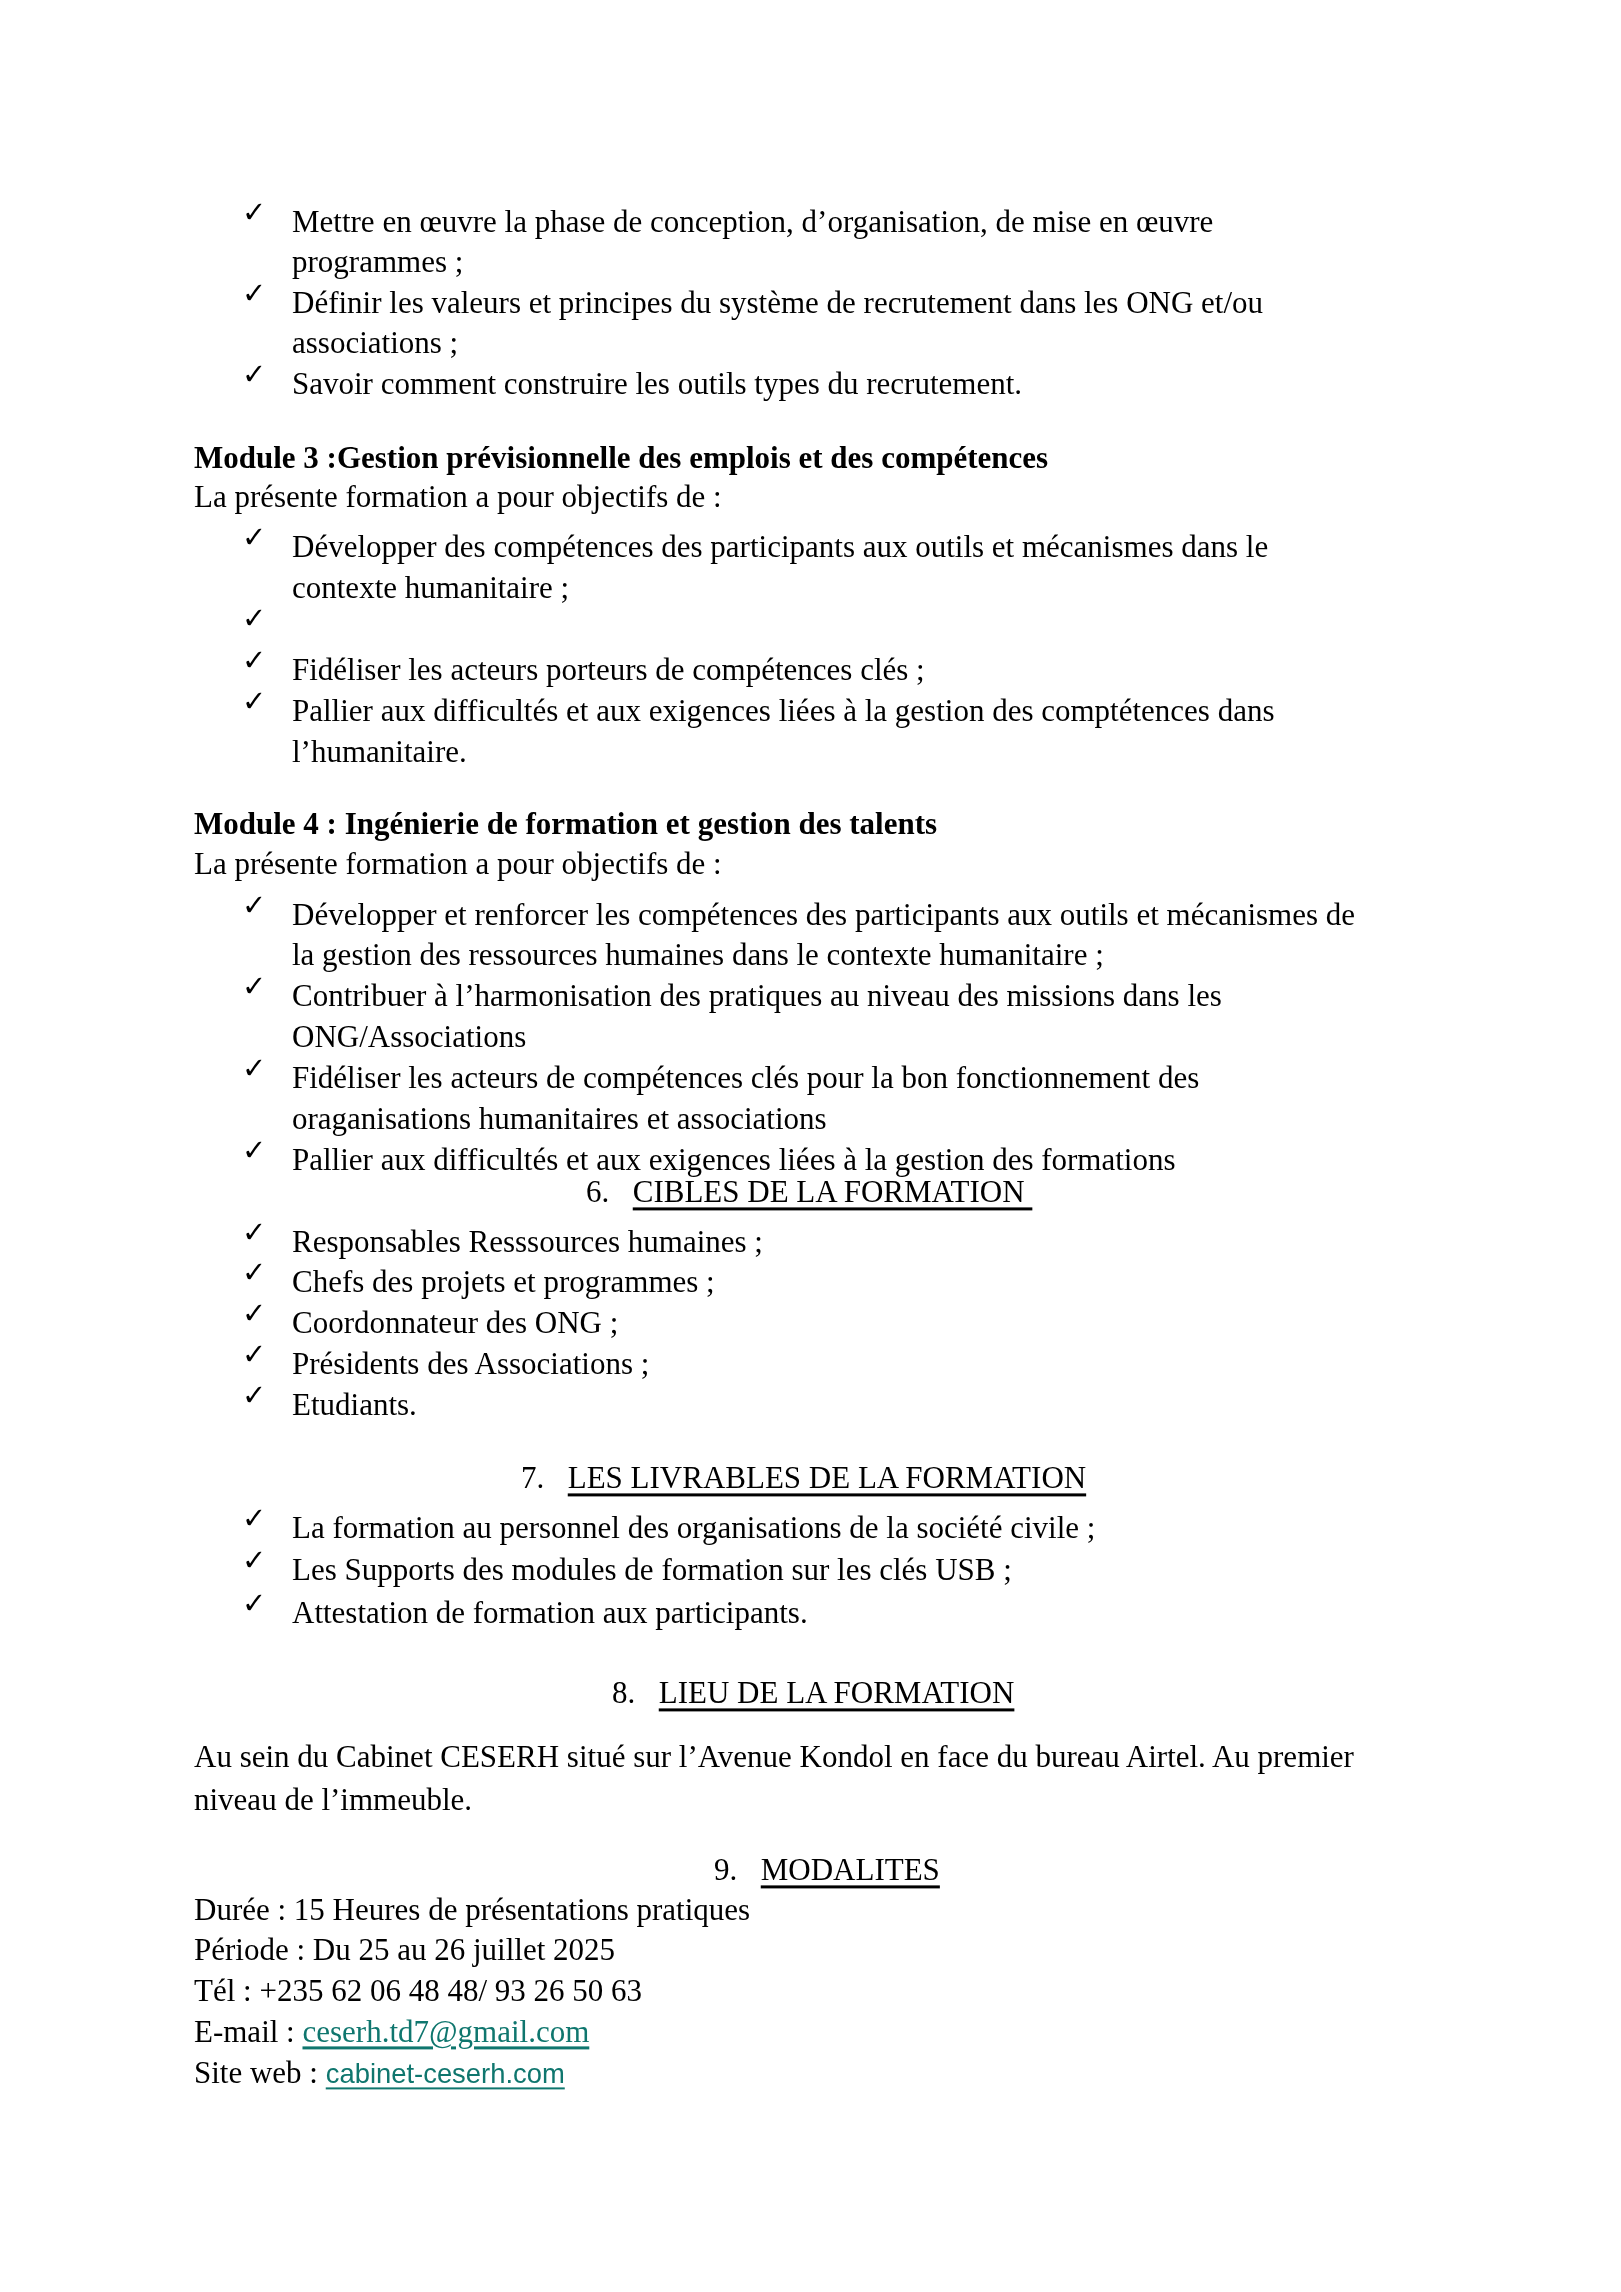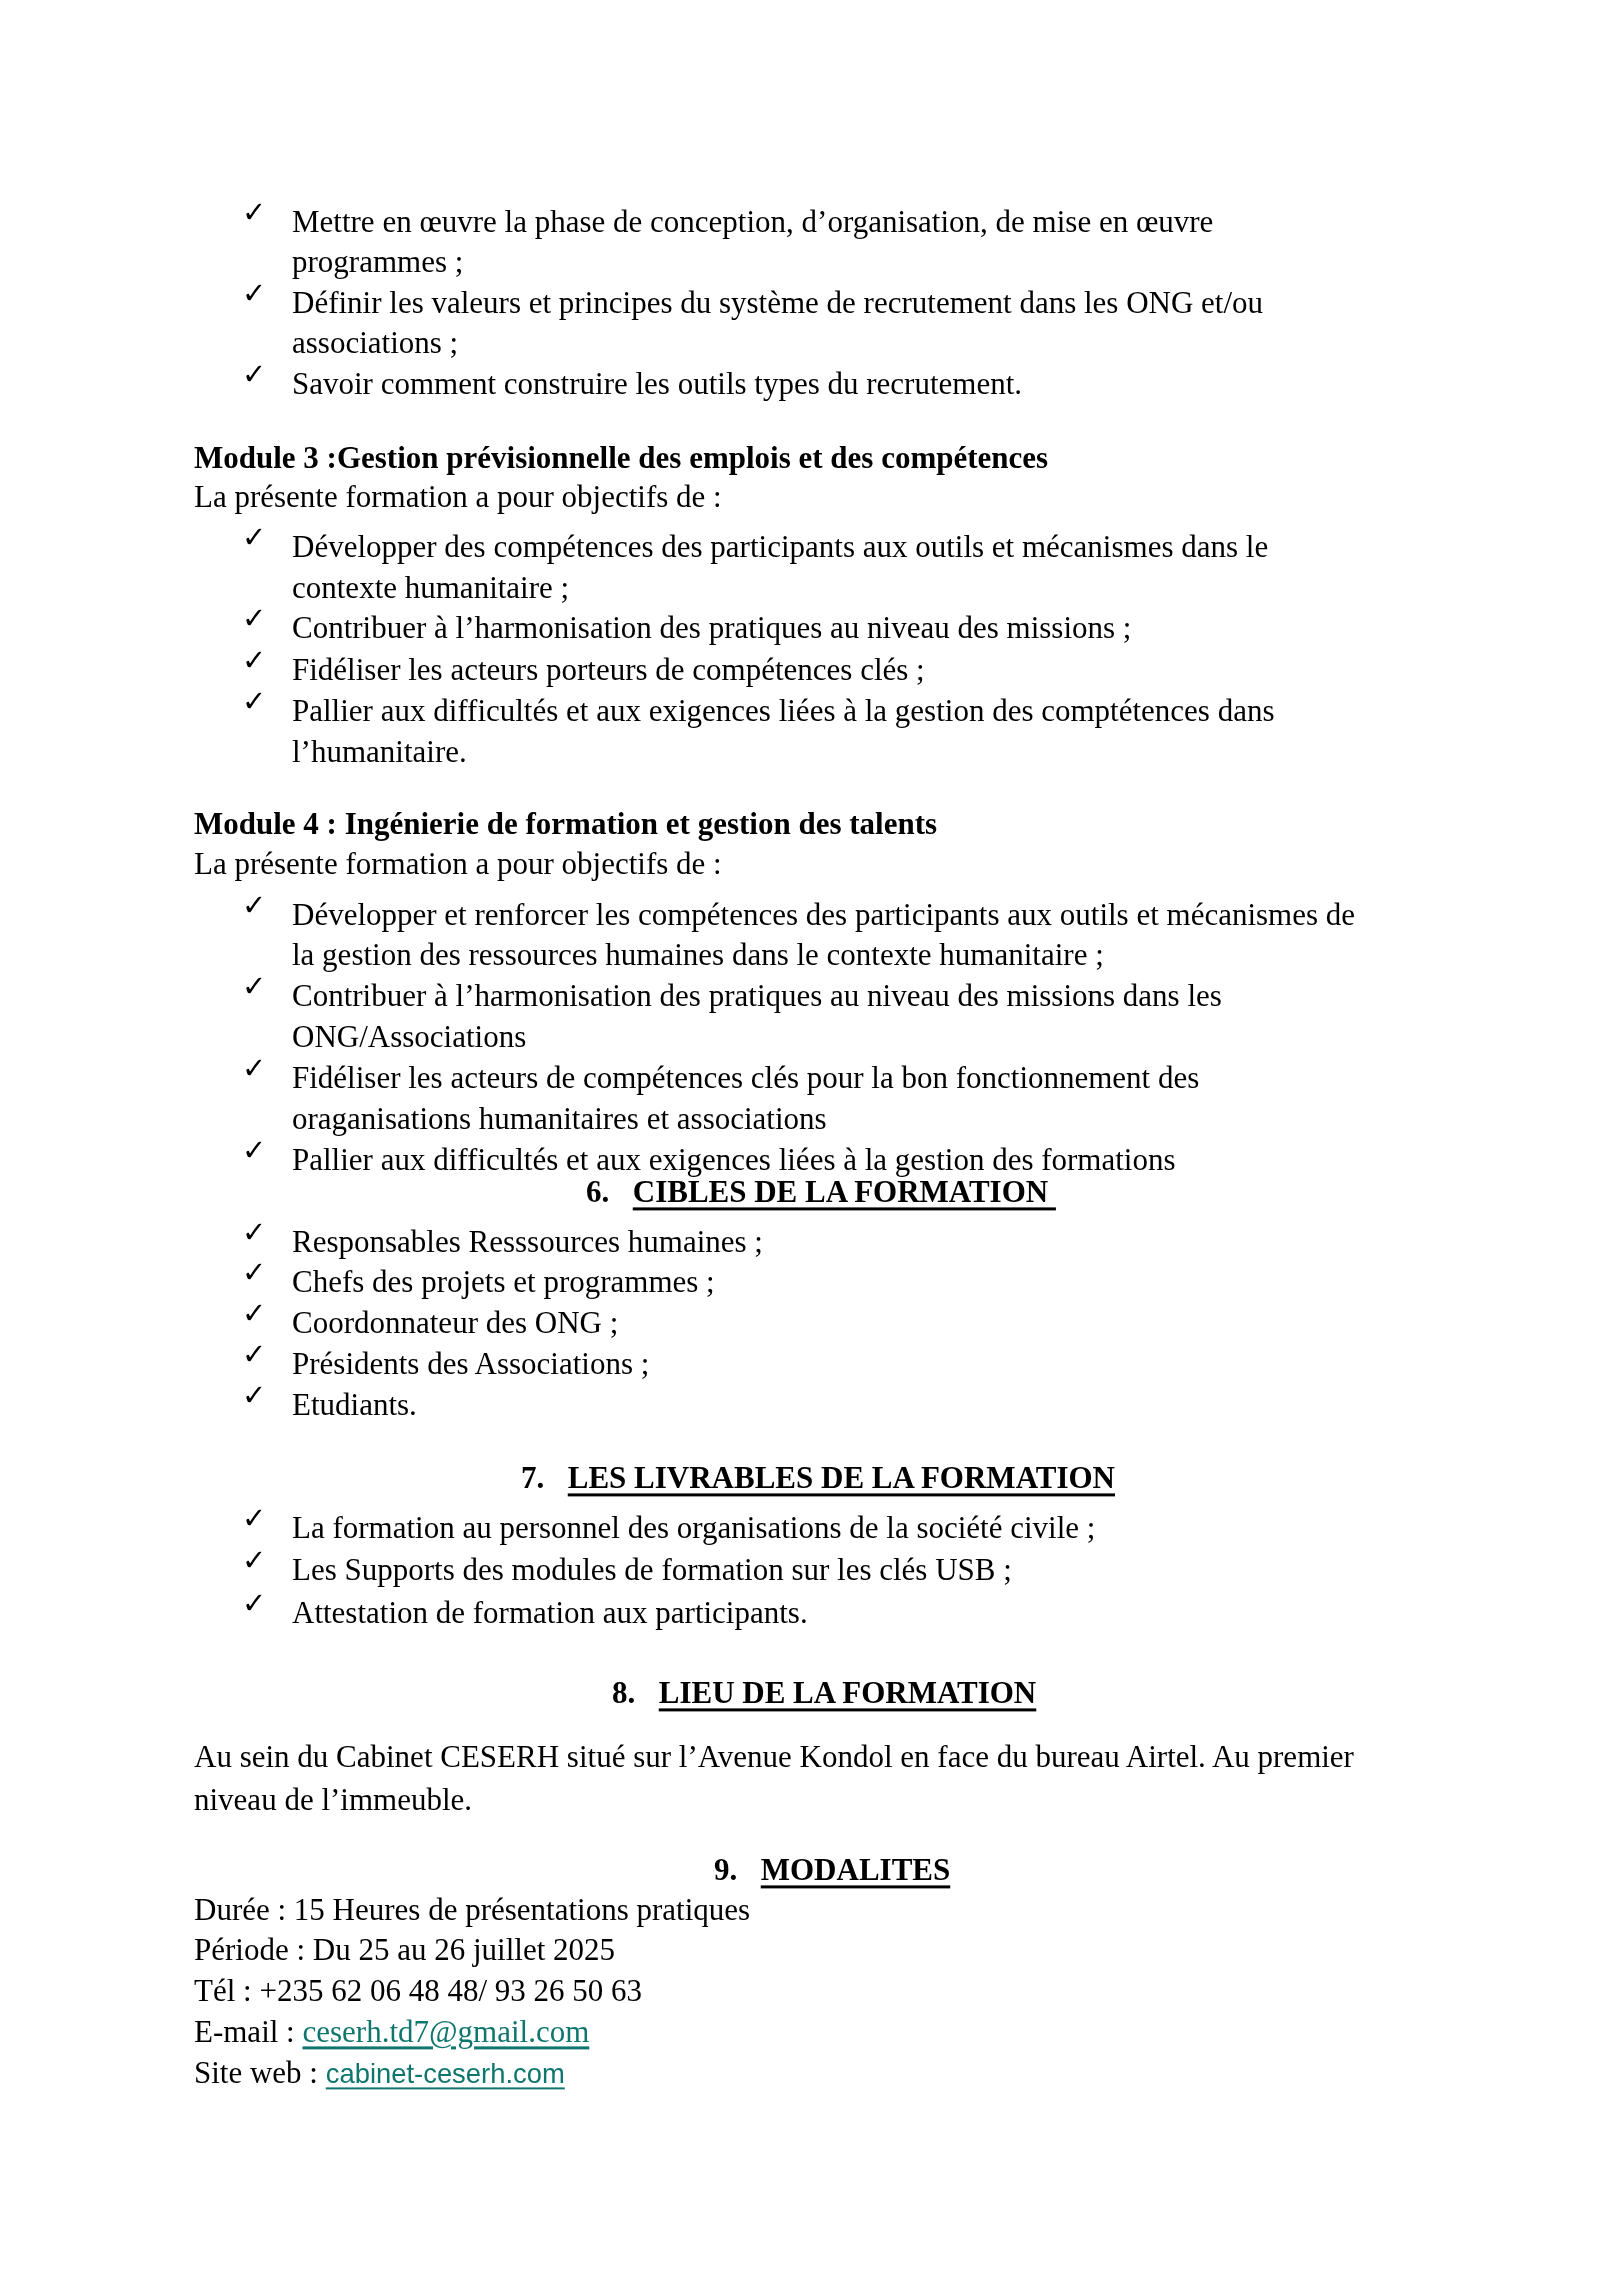--- a/index.html
+++ b/index.html
@@ -4,21 +4,21 @@
 <style>
   html, body { margin: 0; padding: 0; background: #ffffff; }
   body { width: 1621px; height: 2293px; position: relative; overflow: hidden;
          font-family: "Liberation Serif", "DejaVu Serif", serif; color: #000; }
   .page { position: absolute; left: 0; top: 0; width: 1621px; height: 2293px; background: #fff; }
   .line { position: absolute; font-size: 31px; line-height: 39px; white-space: nowrap; transform: translateY(-19.6px); }
   .check { position: absolute; left: 242px; font-size: 29px; line-height: 39px; transform: translateY(-19.6px); }
   .item { left: 292px; margin-top: 9px; }
   .body { left: 194px; }
   .bold { font-weight: bold; font-family: Liberation Serif, serif; }
-  .heading { font-weight: bold; text-align: center; }
+  .heading { font-weight: normal; text-align: center; }
   .heading .num { margin-right: 23.5px; }
   .heading .title { text-decoration: underline; text-decoration-thickness: 2.9px; text-underline-offset: 4.9px; }
   a.link { color: #0f766e; text-decoration: underline; text-underline-offset: 3.9px; }
   a.sans { font-family: "Liberation Sans", "DejaVu Sans", sans-serif; font-size: 27.4px; }
 </style>
 </head>
 <body>
 
 <div class="page">
 
@@ -30,21 +30,20 @@
   <span class="line item" style="top:334px">associations ;</span>
   <span class="check" style="top:375px">✓</span>
   <span class="line item" style="top:375px">Savoir comment construire les outils types du recrutement.</span>
 
   <span class="line body bold" style="top:458px">Module 3 :Gestion prévisionnelle des emplois et des compétences</span>
   <span class="line body" style="top:497px">La présente formation a pour objectifs de :</span>
   <span class="check" style="top:538px">✓</span>
   <span class="line item" style="top:538px">Développer des compétences des participants aux outils et mécanismes dans le</span>
   <span class="line item" style="top:579px">contexte humanitaire ;</span>
   <span class="check" style="top:619px">✓</span>
-  <span class="line item" style="top:619px">Contribuer à l’harmonisation des pratiques au niveau des missions ;</span>
   <span class="check" style="top:661px">✓</span>
   <span class="line item" style="top:661px">Fidéliser les acteurs porteurs de compétences clés ;</span>
   <span class="check" style="top:702px">✓</span>
   <span class="line item" style="top:702px">Pallier aux difficultés et aux exigences liées à la gestion des comptétences dans</span>
   <span class="line item" style="top:743px">l’humanitaire.</span>
 
   <span class="line body bold" style="top:824px">Module 4 : Ingénierie de formation et gestion des talents</span>
   <span class="line body" style="top:864px">La présente formation a pour objectifs de :</span>
   <span class="check" style="top:906px">✓</span>
   <span class="line item" style="top:906px">Développer et renforcer les compétences des participants aux outils et mécanismes de</span>

